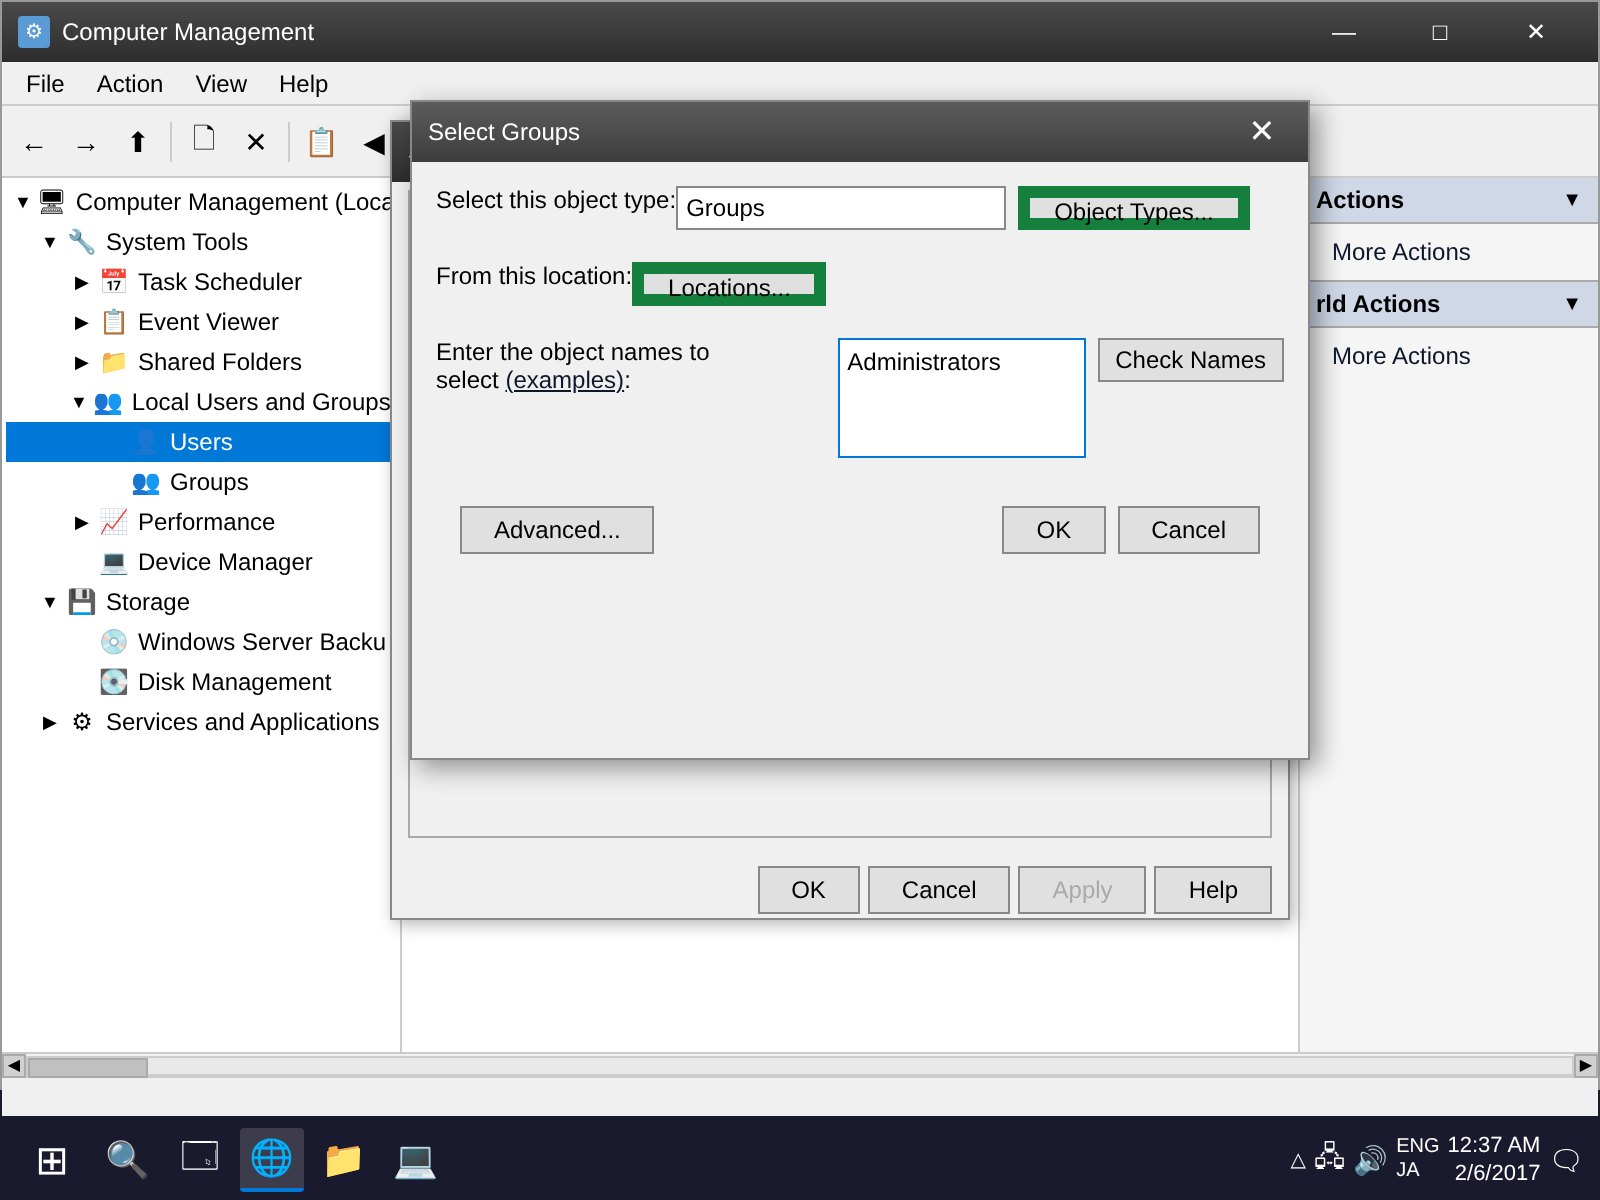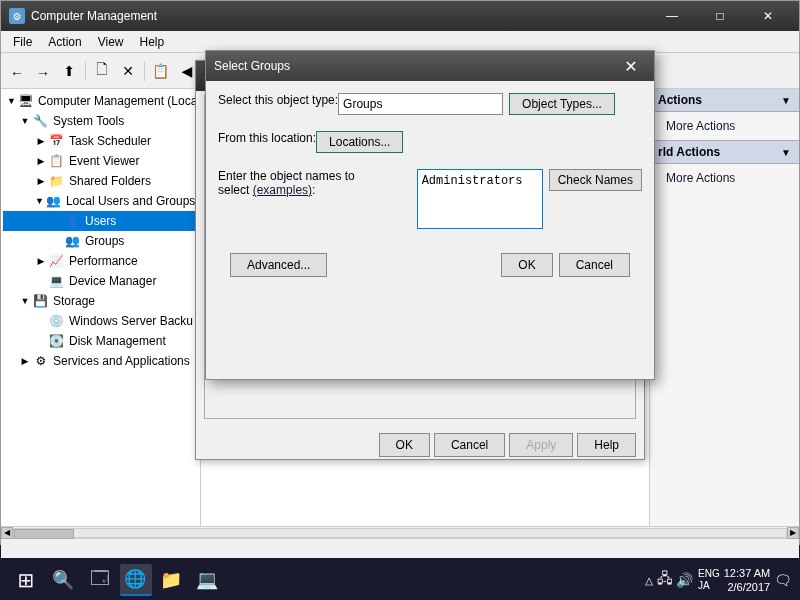--- a/index.html
+++ b/index.html
@@ -378,37 +378,37 @@
       height: 22px;
       border: 1px solid #888;
       padding: 0 4px;
       font-size: 12px;
       background: white;
     }
     .side-btn {
       height: 22px;
       padding: 0 12px;
       background: #e0e0e0;
-      border: 1px solid #15803d;
+      border: 6px solid #15803d;
       font-size: 12px;
       cursor: pointer;
       white-space: nowrap;
       text-align: center;
     }
 
     .object-input {
       width: 100%;
       height: 60px;
       border: 1px solid #0078d7;
       padding: 4px;
       font-size: 12px;
       background: white;
       margin-bottom: 8px;
       resize: none;
-      font-family: Liberation Mono, monospace;
+      font-family: Liberation Sans, sans-serif;
     }
 
     .check-names-btn {
       height: 22px;
       padding: 0 12px;
       background: #e0e0e0;
       border: 1px solid #888;
       font-size: 12px;
       cursor: pointer;
       float: right;

